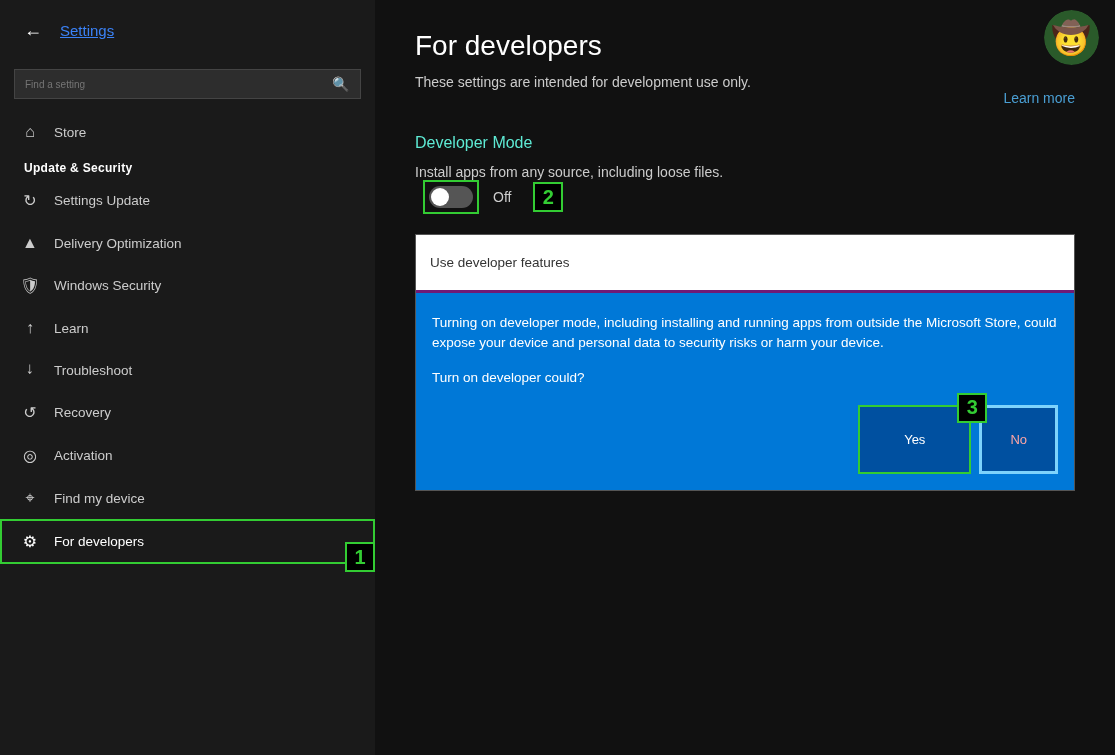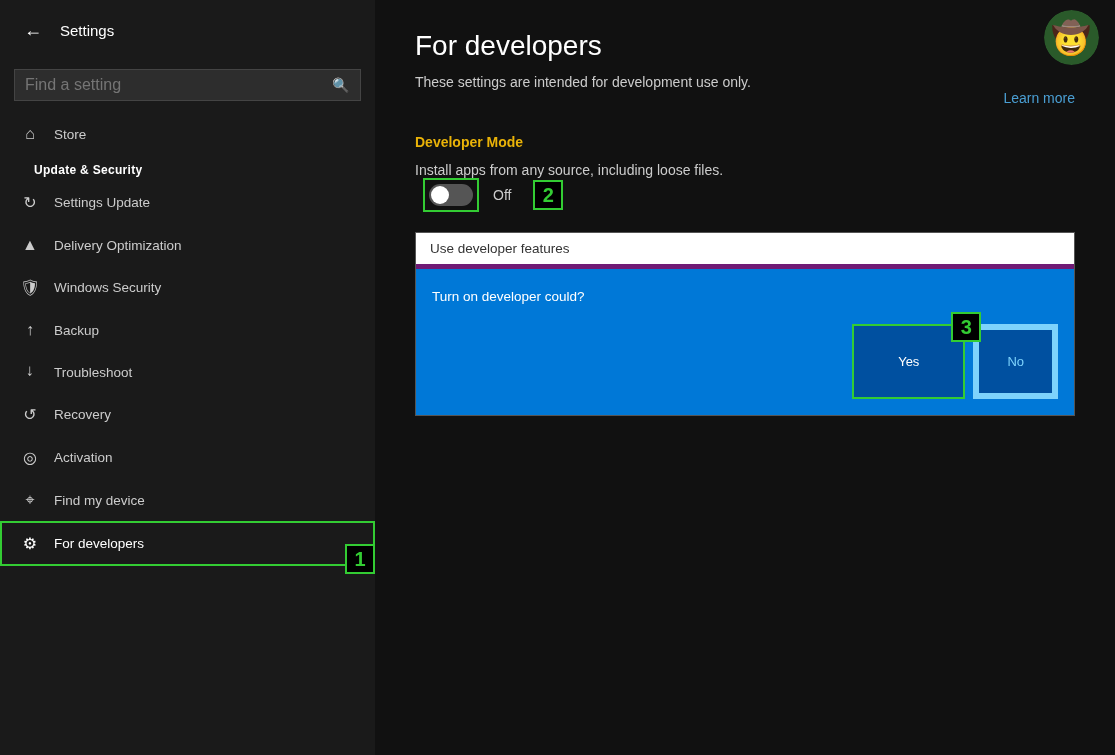--- a/index.html
+++ b/index.html
@@ -33,54 +33,55 @@
     .back-btn {
       color: #fff;
       font-size: 18px;
       cursor: pointer;
       background: none;
       border: none;
       padding: 4px;
     }
 
     .sidebar-title {
-      color: #ffffff;
+      color: #3b82f6;
       font-size: 15px;
       font-weight: 400;
+      text-decoration: underline;
     }
 
     .search-box {
       margin: 8px 14px 12px 14px;
       display: flex;
       align-items: center;
       background: #2d2d2d;
       border: 1px solid #444;
       padding: 6px 10px;
     }
 
     .search-input {
       background: transparent;
       border: none;
       outline: none;
       color: #aaa;
-      font-size: 16px;
+      font-size: 10px;
       flex: 1;
       font-family: 'Segoe UI', Arial, sans-serif;
     }
 
     .search-icon-svg {
       color: #aaa;
       font-size: 14px;
     }
 
     .section-label {
       color: #fff;
       font-size: 12px;
       font-weight: 600;
-      padding: 8px 20px 4px 34px;
+      padding: 8px 20px 4px 24px;
       letter-spacing: 0.3px;
     }
 
     .nav-item {
       display: flex;
       align-items: center;
       gap: 14px;
       padding: 12px 20px;
       color: #ccc;
       cursor: pointer;
@@ -186,23 +187,23 @@
       color: #4a9fd4;
       font-size: 14px;
       text-decoration: none;
       cursor: pointer;
       display: inline-block;
       margin-bottom: 28px;
       text-align: right;
     }
 
     .section-heading {
-      color: #eab308;
-      font-size: 14px;
-      font-weight: 700;
+      color: #5eead4;
+      font-size: 16px;
+      font-weight: 400;
       margin-bottom: 12px;
     }
 
     .install-desc {
       color: #ccc;
       font-size: 14px;
     }
 
     
     .toggle-row {
@@ -264,24 +265,24 @@
 
     
     .dev-features-box {
       border: 1px solid #555;
       background: #fff;
       overflow: hidden;
     }
 
     .dev-features-header {
       background: #fff;
-      padding: 8px 14px;
+      padding: 20px 14px;
       color: #333;
       font-size: 13.5px;
-      border-bottom: 5px solid #701a75;
+      border-bottom: 3px solid #701a75;
     }
 
     .dev-features-body {
       background: #0078d7;
       padding: 20px 16px 16px 16px;
     }
 
     .dev-features-text {
       color: #fff;
       font-size: 13.5px;
@@ -307,22 +308,22 @@
       border: 2px solid #33cc33;
       padding: 8px 44px;
       font-size: 13px;
       cursor: pointer;
       font-family: 'Segoe UI', Arial, sans-serif;
       position: relative;
     }
 
     .btn-no {
       background: #0050a0;
-      color: #7dd3fc;
-      border: 6px solid #7dd3fc;
+      color: #fca5a5;
+      border: 3px solid #7dd3fc;
       padding: 24px 28px;
       font-size: 13px;
       cursor: pointer;
       font-family: 'Segoe UI', Arial, sans-serif;
     }
 
     .step3-badge {
       position: absolute;
       right: -18px;
       top: -14px;
@@ -369,21 +370,21 @@
     <span>Delivery Optimization</span>
   </div>
 
   <div class="nav-item">
     <span class="nav-icon">🛡</span>
     <span>Windows Security</span>
   </div>
 
   <div class="nav-item">
     <span class="nav-icon">↑</span>
-    <span>Backup</span>
+    <span>Learn</span>
   </div>
 
   <div class="nav-item">
     <span class="nav-icon" style="transform:rotate(180deg);display:inline-block;">↑</span>
     <span>Troubleshoot</span>
   </div>
 
   <div class="nav-item">
     <span class="nav-icon">↺</span>
     <span>Recovery</span>
@@ -426,20 +427,21 @@
         <div class="toggle-knob"></div>
       </div>
     </div>
     <span class="toggle-label">Off</span>
     <div class="step2-badge">2</div>
   </div>
 
   <div class="dev-features-box">
     <div class="dev-features-header">Use developer features</div>
     <div class="dev-features-body">
+      <p class="dev-features-text">Turning on developer mode, including installing and running apps from outside the Microsoft Store, could expose your device and personal data to security risks or harm your device.</p>
       <p class="dev-features-question">Turn on developer could?</p>
       <div class="dev-features-buttons">
         <button class="btn-yes">
           <span>Yes</span>
           <div class="step3-badge">3</div>
         </button>
         <button class="btn-no">No</button>
       </div>
     </div>
   </div>

